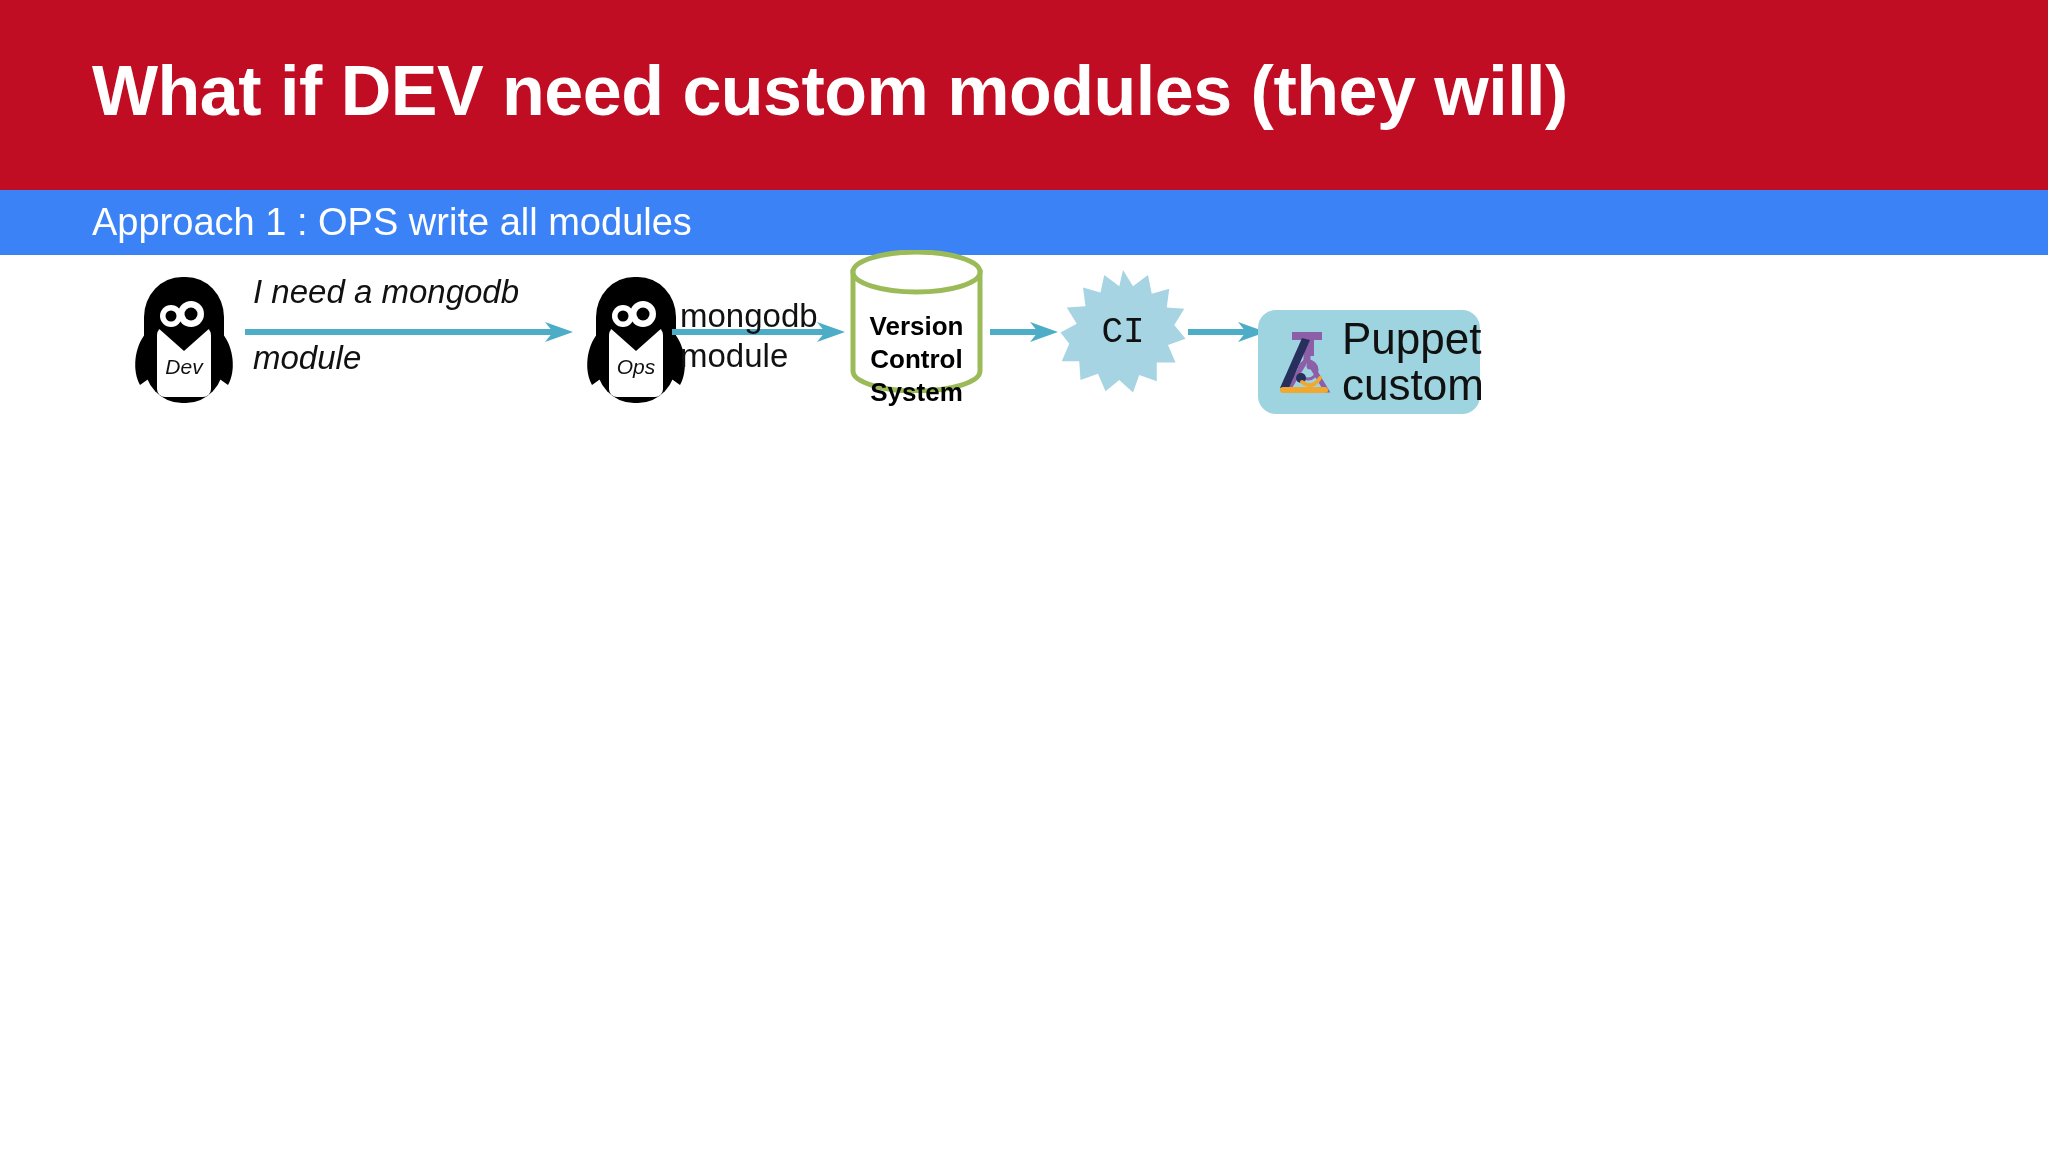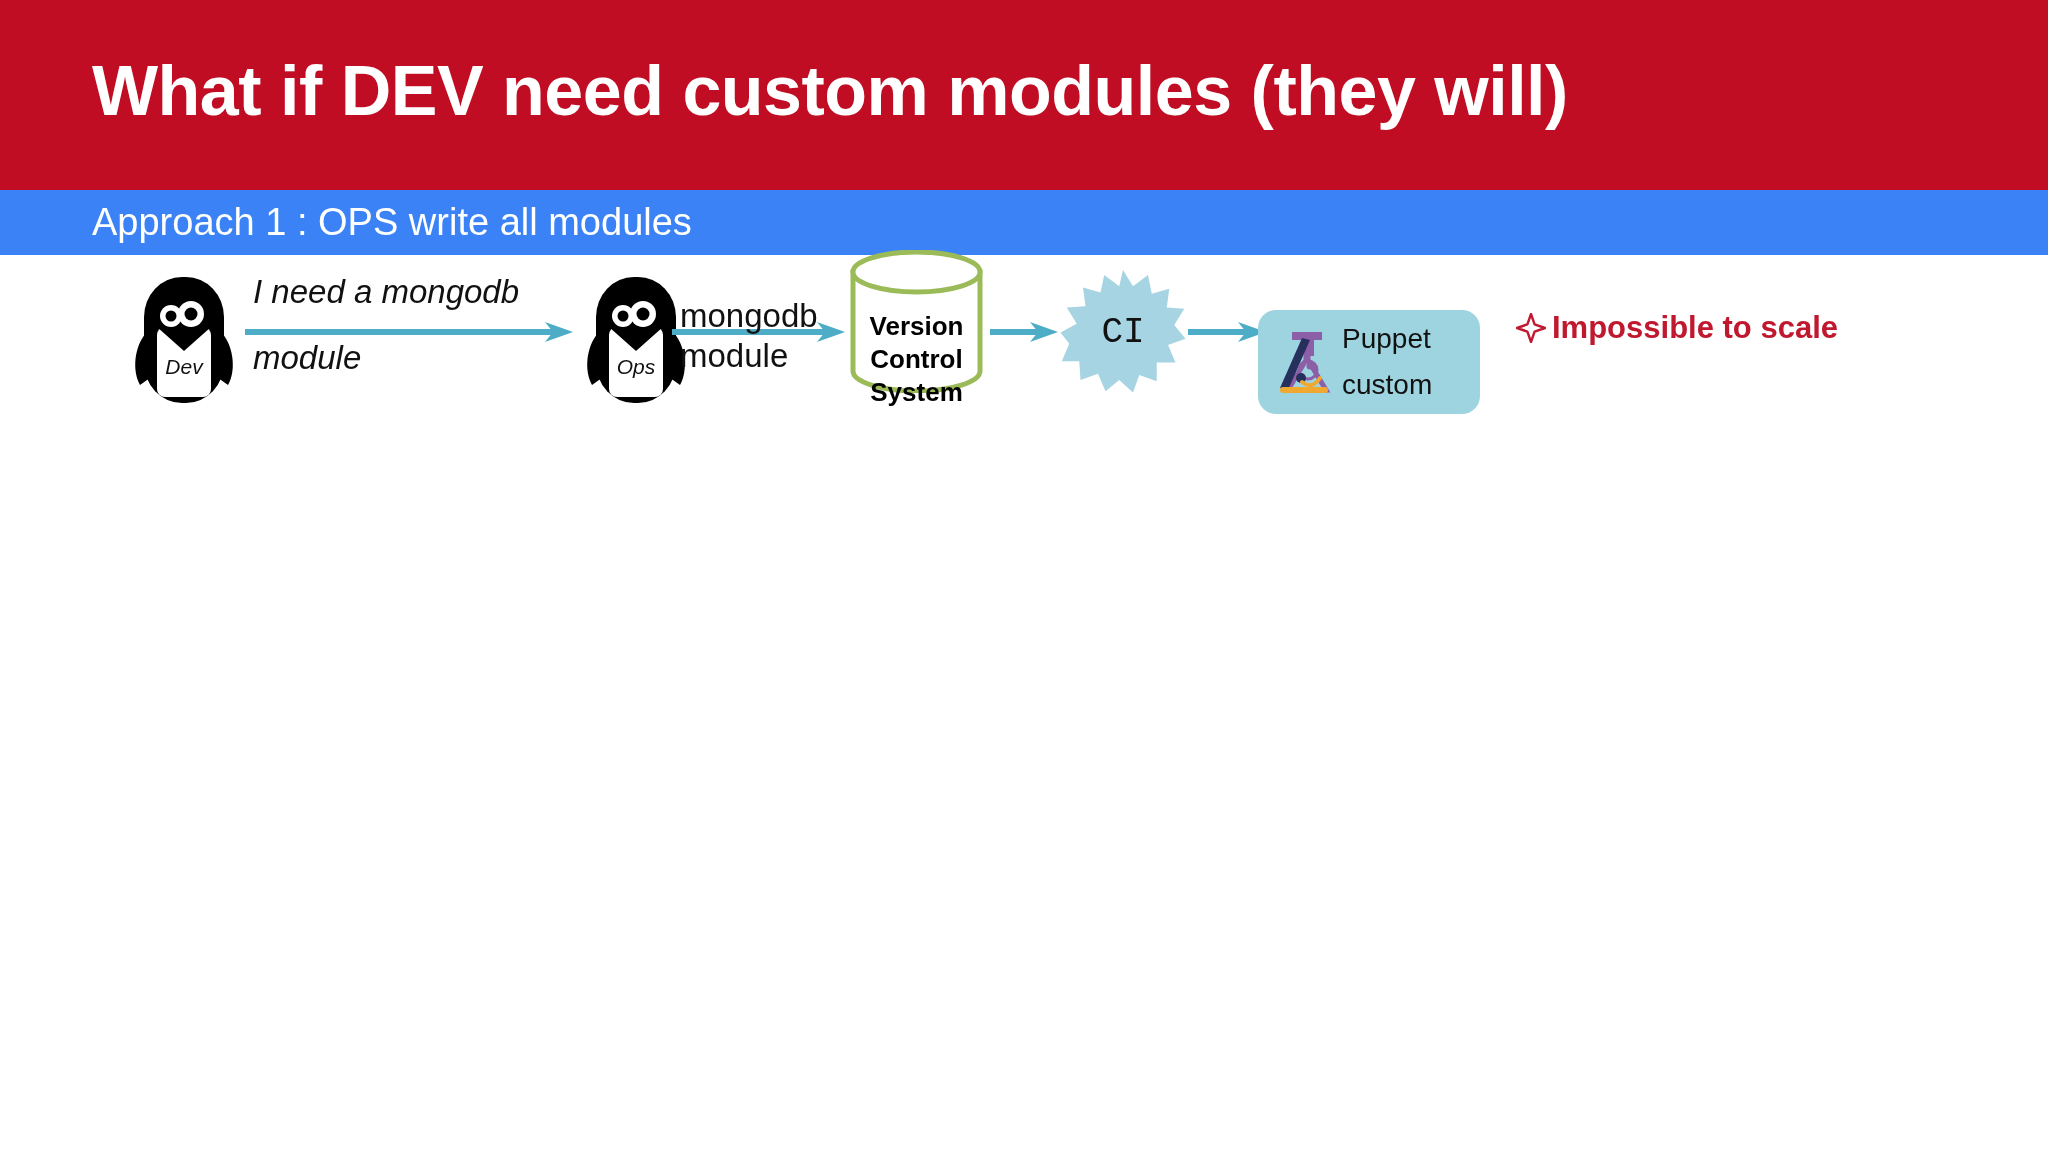--- a/index.html
+++ b/index.html
@@ -132,21 +132,21 @@
     position: absolute;
     background: #9ED4DF;
     border-radius: 18px;
     display: flex;
     align-items: center;
   }
   .puppet-logo { flex: 0 0 auto; margin-left: 10px; }
   .puppet-logo svg { display: block; }
   .puppet-label {
     flex: 1 1 auto;
-    font-size: 28px;
+    font-size: 44px;
     color: #111;
     line-height: 46px;
     text-align: left;
     padding-left: 8px;
   }
 
   
   .bullets {
     position: absolute;
   }
@@ -288,25 +288,17 @@
       </svg>
     </div>
     <div class="puppet-label">
       <div>Puppet</div>
       <div>custom</div>
     </div>
   </div>
 
   <div class="bullets" style="left:1510px; top:48px;">
 
-    <div class="bullet-row">
-      <div class="bullet-marker">
-        <svg width="30" height="30" viewBox="0 0 30 30">
-          <path d="M15 1 L18.6 11.4 L29 15 L18.6 18.6 L15 29 L11.4 18.6 L1 15 L11.4 11.4 Z" fill="none" stroke="#C0182E" stroke-width="2.4" stroke-linejoin="round"></path>
-        </svg>
-      </div>
-      <div class="bullet-text">Impossible to scale</div>
-    </div>
 
 
   </div>
 
 </div>
 
 </body></html>

